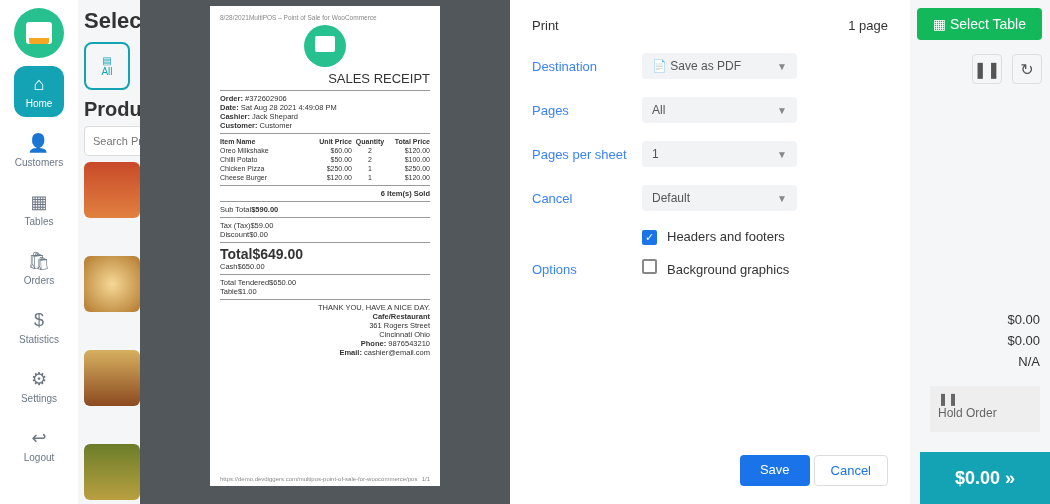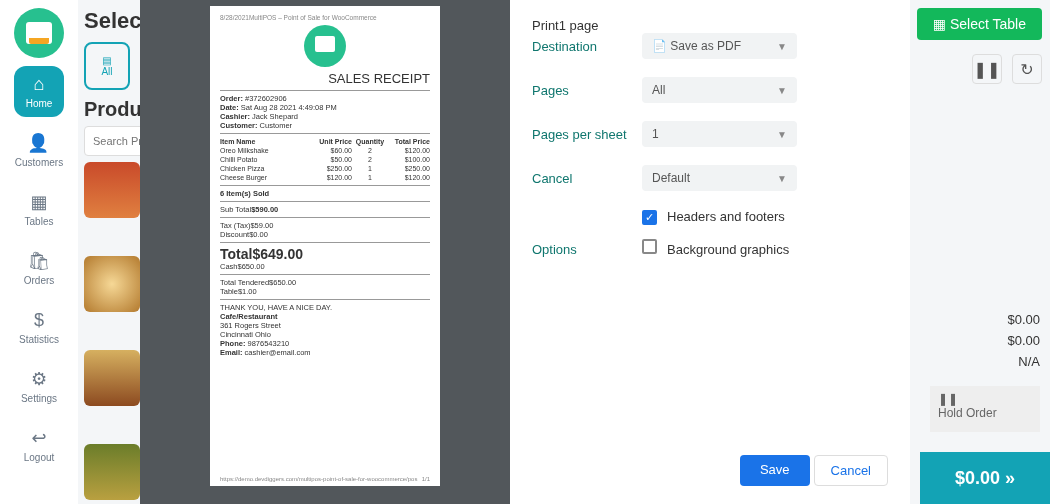--- a/index.html
+++ b/index.html
@@ -35,28 +35,28 @@
 .paper .mini-logo::after{content:"";position:absolute;top:11px;left:11px;width:20px;height:16px;background:#fff;border-radius:2px}
 .paper h3{text-align:right;font-size:13px;font-weight:400;margin:2px 0 4px}
 .paper hr{border:none;border-top:1px solid #999;margin:3px 0}
 .paper .row{display:flex;justify-content:flex-start}
 .paper table{width:100%;font-size:7px;border-collapse:collapse}
 .paper th,.paper td{text-align:left;padding:1px 0}
 .paper th:nth-child(2),.paper td:nth-child(2){text-align:right;width:40px}
 .paper th:nth-child(3),.paper td:nth-child(3){text-align:center;width:36px}
 .paper th:nth-child(4),.paper td:nth-child(4){text-align:right;width:42px}
 .paper .tot{font-weight:700;font-size:14px}
-.paper .center{text-align:left}
+.paper .center{text-align:right}
 .paper .foot{position:absolute;bottom:4px;left:10px;right:10px;font-size:6px;color:#888;display:flex;justify-content:space-between}
 .paper .head{font-size:6.5px;color:#888;text-align:center}
 
 .ctrl-col{flex:1;background:#fff;padding:18px 22px;font-size:13px;color:#333;position:relative}
-.ctrl-head{display:flex;}
+.ctrl-head{display:flex;justify-content:space-between;margin-bottom:20px}
 .ctrl-row{display:flex;align-items:center;margin-bottom:18px}
-.ctrl-label{width:110px;color:#0f766e}
+.ctrl-label{width:110px;color:#3b82f6}
 .ctrl-sel{flex:1;max-width:155px;background:#f1f3f4;padding:6px 10px;border-radius:4px;display:flex;justify-content:space-between;align-items:center;color:#555;font-size:12px}
 .ctrl-sel .arr{font-size:10px;color:#888}
 .chk{width:15px;height:15px;border:2px solid #888;margin-right:10px;display:inline-flex;align-items:center;justify-content:center;border-radius:2px}
 .chk.on{background:#1a73e8;border-color:#1a73e8;color:#fff;font-size:11px}
 .btns{position:absolute;bottom:18px;right:22px;display:flex;gap:4px}
 .save{background:#1a73e8;color:#fff;padding:7px 20px;border-radius:4px;font-size:13px}
 .cancel{background:#fff;color:#1a73e8;padding:7px 16px;border:1px solid #ddd;border-radius:4px;font-size:13px}
 </style>
 </head>
 <body>

